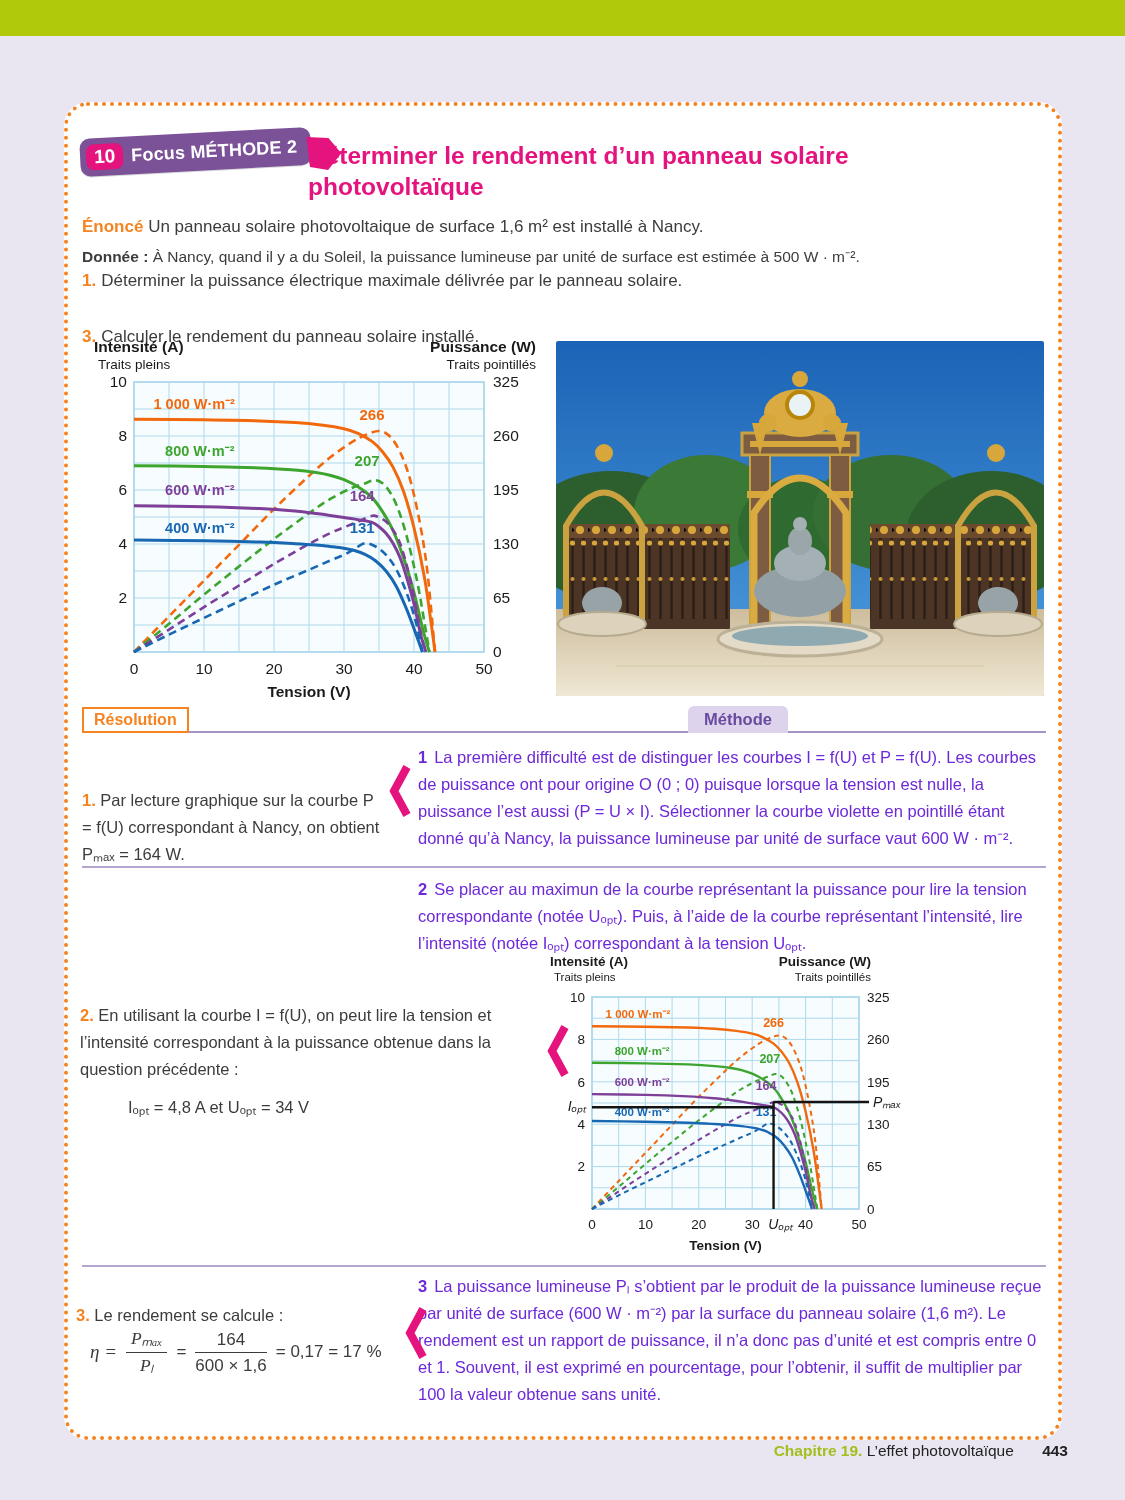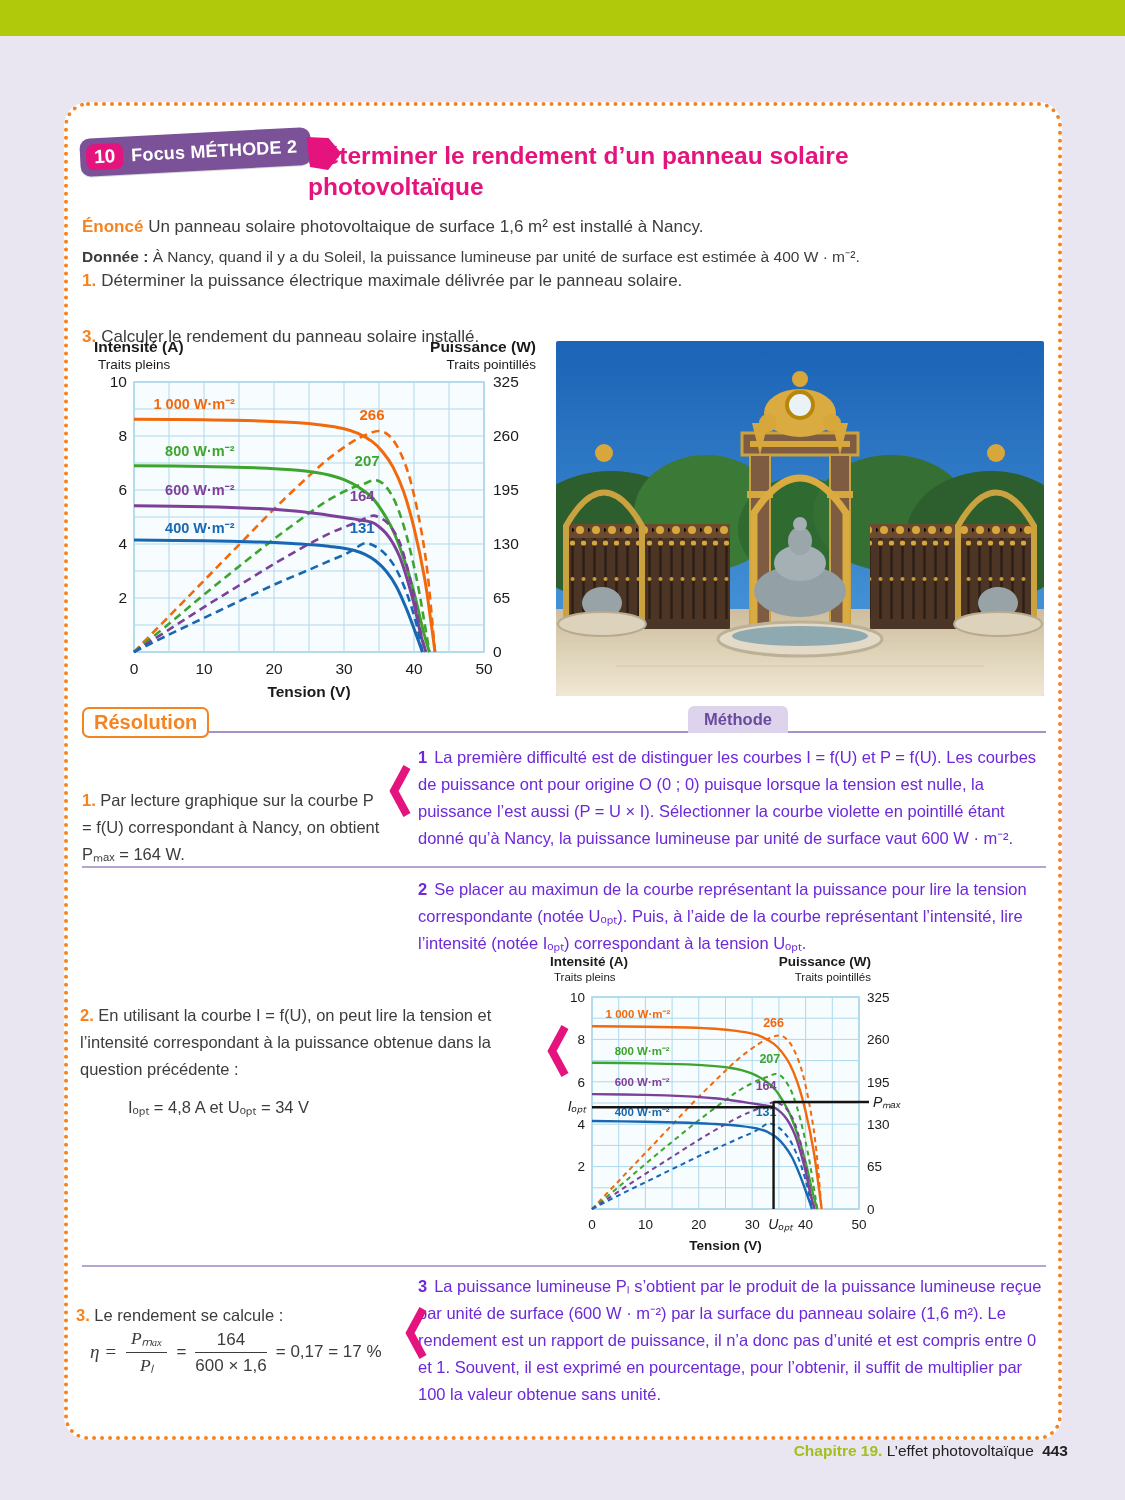--- a/index.html
+++ b/index.html
@@ -20,21 +20,21 @@
   .donnee{position:absolute;left:14px;top:123px;width:950px;font-size:15.5px;}
   .bold{font-weight:bold;}
   .q{position:absolute;left:14px;width:960px;font-size:17px;}
   .q .onum{margin-right:5px;}
   .onum{color:#f5831f;font-weight:bold;}
   
   .chart{position:absolute;}
   svg text{font-family:"Liberation Sans",sans-serif;}
   .photo{position:absolute;left:488px;top:235px;width:488px;height:355px;border-radius:2px;overflow:hidden;}
   
-  .res-head{position:absolute;left:14px;top:601px;background:#fff;border:2px solid #f5831f;border-radius:7px;color:#f5831f;font-weight:bold;font-size:20px;padding:2px 10px;z-index:3;}
+  .res-head{position:absolute;left:14px;top:601px;background:#fff;border:2px solid #f5831f;border-radius:0;color:#f5831f;font-weight:bold;font-size:16px;padding:2px 10px;z-index:3;}
   .head-line{position:absolute;left:14px;top:625px;width:964px;height:2px;background:#a593c7;z-index:1;}
   .met-tab{position:absolute;left:620px;top:600px;width:100px;height:27px;background:#ddd3ec;border-radius:6px 6px 0 0;display:flex;align-items:center;justify-content:center;color:#6a4a9e;font-weight:bold;font-size:16.5px;z-index:2;}
   
   .res-text{font-size:16.5px;line-height:27px;color:#3c3c3b;}
   .met-text{font-size:16.5px;line-height:27px;color:#6d28d9;}
   .met-text .pnum{font-weight:bold;margin-right:7px;}
   .step1-left{position:absolute;left:14px;top:654px;width:300px;margin-top:27px;}
   .step1-right{position:absolute;left:350px;top:638px;width:630px;}
   .divider{position:absolute;left:14px;width:964px;height:2px;background:#b5a6cf;}
   .div1{top:760px;} .div2{top:1159px;}
@@ -47,21 +47,21 @@
   .frac{display:inline-flex;flex-direction:column;text-align:center;line-height:1.25;}
   .frac .num{border-bottom:1.6px solid #3c3c3b;padding:0 5px 2px;}
   .frac .den{padding-top:2px;}
   .var-frac{font-style:italic;font-family:"Liberation Serif",serif;font-size:17.5px;}
   .eta{font-family:"Liberation Serif",serif;font-style:italic;font-size:19px;}
   .chev{position:absolute;z-index:4;}
   .c1{left:320px;top:656px;} .c2{left:478px;top:916px;} .c3{left:336px;top:1198px;}
   
   .footer{position:absolute;top:1442px;right:57px;font-size:15.5px;color:#222;}
   .footer .chap{color:#a2bf1d;font-weight:bold;}
-  .footer .pagenum{font-weight:bold;margin-left:4px;}
+  .footer .pagenum{font-weight:bold;margin-left:24px;}
 </style>
 </head>
 <body>
 
 <div class="topbar"></div>
 
 <div class="main-box">
 
   <div class="badge">
     <div class="badge-ribbon">
@@ -70,21 +70,21 @@
     </div>
     <svg class="badge-arrow" width="38" height="40" viewBox="0 0 38 40">
       <polygon points="0,4 22,6 34,22 20,38 2,34" fill="#e5137d"></polygon>
     </svg>
   </div>
 
   <h1 class="title"><span>Déterminer le rendement d’un panneau solaire</span><br><span>photovoltaïque</span></h1>
 
   <p class="enonce"><span class="orange">Énoncé</span> <span>Un panneau solaire photovoltaique de surface 1,6 m² est installé à Nancy.</span></p>
 
-  <p class="donnee"><span class="bold">Donnée :</span> <span>À Nancy, quand il y a du Soleil, la puissance lumineuse par unité de surface est estimée à 400 W · m⁻².</span></p>
+  <p class="donnee"><span class="bold">Donnée :</span> <span>À Nancy, quand il y a du Soleil, la puissance lumineuse par unité de surface est estimée à 500 W · m⁻².</span></p>
 
   <p class="q" style="top:148px;"><span class="onum">1.</span><span>Déterminer la puissance électrique maximale délivrée par le panneau solaire.</span></p>
   <p class="q" style="top:204px;"><span class="onum">3.</span><span>Calculer le rendement du panneau solaire installé.</span></p>
 
   <svg id="chart1" class="chart" style="left:8px;top:228px;" width="462" height="372" viewBox="0 0 462 372">
       <rect x="58" y="48" width="350" height="270" fill="#f7fcfe"></rect>
       <line x1="58" y1="48" x2="58" y2="318" stroke="#aed9ec" stroke-width="1"></line>
       <line x1="93" y1="48" x2="93" y2="318" stroke="#aed9ec" stroke-width="1"></line>
       <line x1="128" y1="48" x2="128" y2="318" stroke="#aed9ec" stroke-width="1"></line>
       <line x1="163" y1="48" x2="163" y2="318" stroke="#aed9ec" stroke-width="1"></line>

